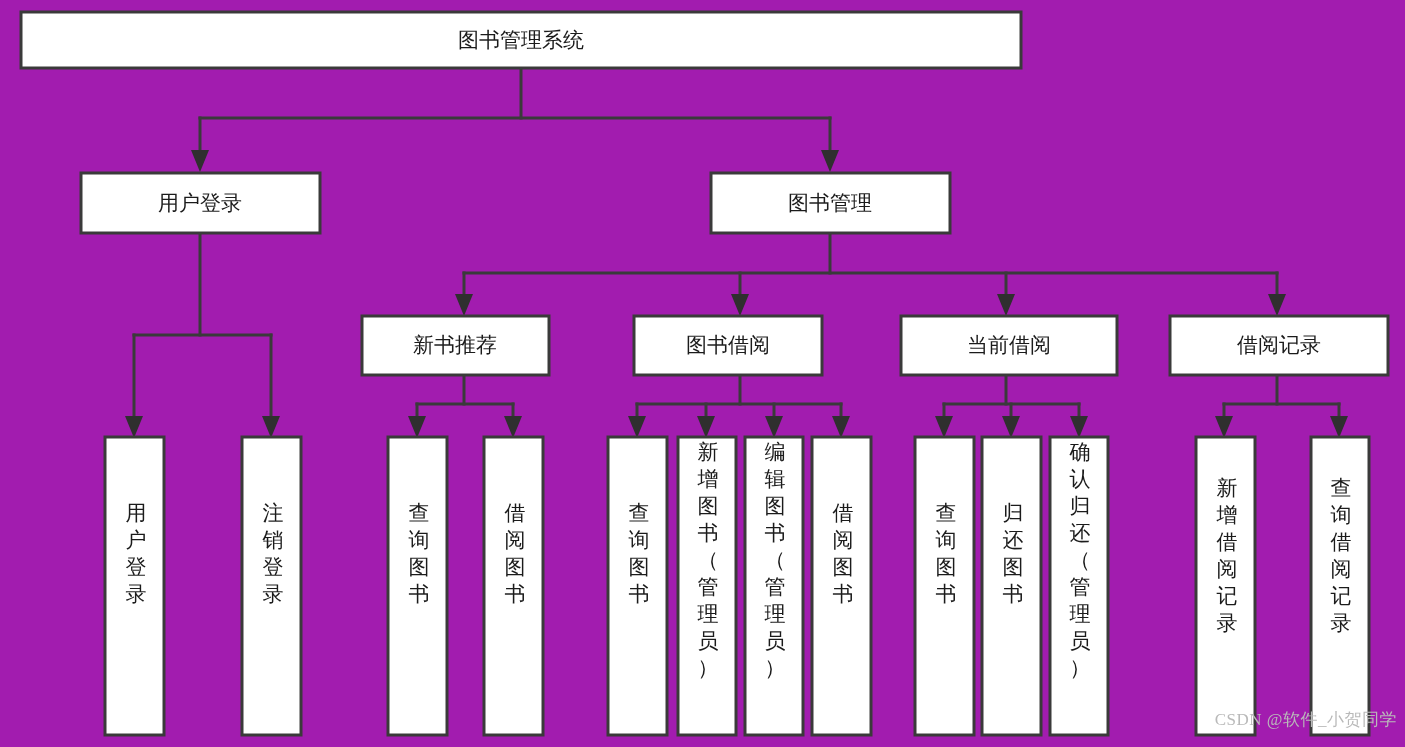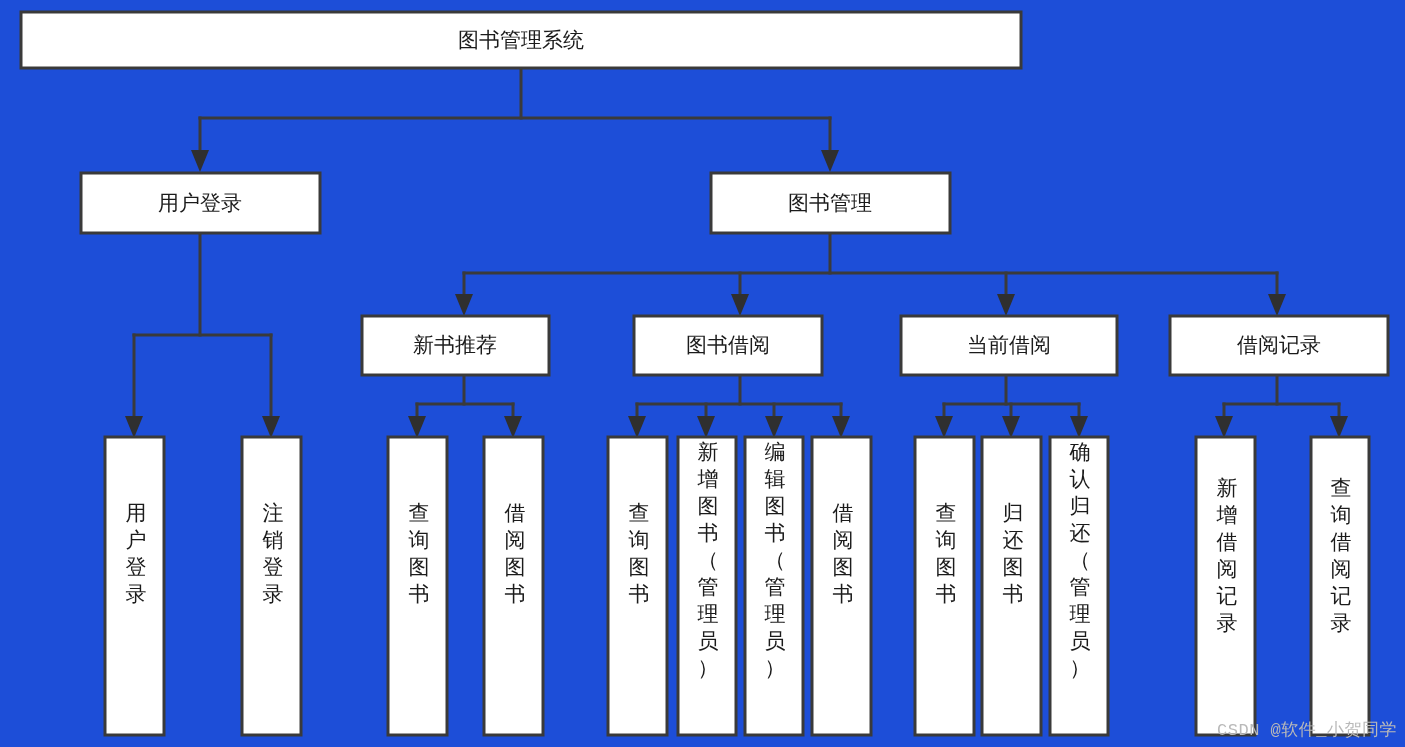--- a/index.html
+++ b/index.html
@@ -7,21 +7,21 @@
     padding: 0;
     background: #ffffff;
   }
   body {
     font-family: "DejaVu Sans", "Liberation Sans", sans-serif;
   }
   #stage {
     position: relative;
     width: 1405px;
     height: 747px;
-    background: #1d4ed8;
+    background: #a21caf;
     overflow: hidden;
   }
   #diagram {
     position: absolute;
     left: 0;
     top: 0;
     width: 1405px;
     height: 747px;
   }
   .node-box {
@@ -48,22 +48,22 @@
   }
   .node-label-v {
     font-family: "DejaVu Sans", "Liberation Sans", sans-serif;
     font-size: 21px;
     fill: #1b1b1b;
     text-anchor: middle;
   }
   .watermark {
     position: absolute;
     right: 8px;
-    bottom: 6px;
-    font-family: Liberation Mono, monospace;
+    bottom: 16px;
+    font-family: Liberation Serif, serif;
     font-size: 17px;
     color: #b9b9b9;
     white-space: nowrap;
     letter-spacing: 0.5px;
   }
 </style>
 </head>
 <body>
 
 <div id="stage">

